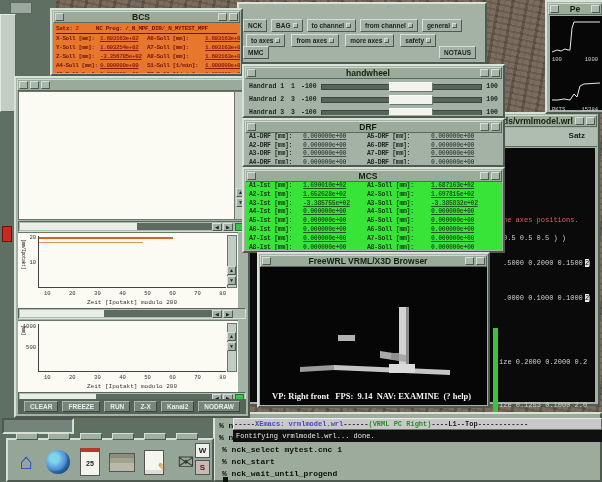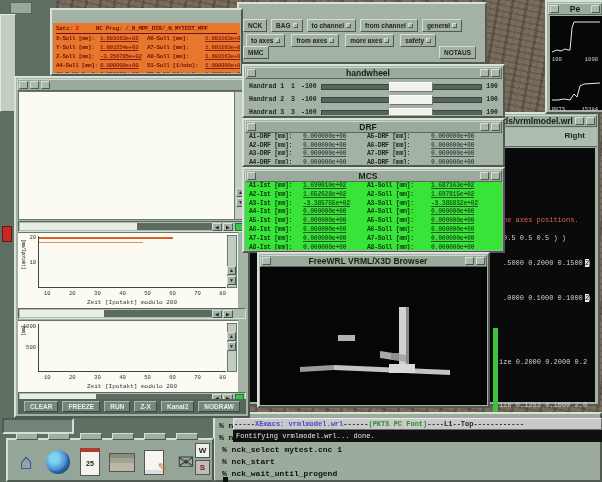--- a/index.html
+++ b/index.html
@@ -68,21 +68,21 @@
   <div style="position:absolute;left:2px;top:418px;width:72px;height:16px;background:#74847a;border:2px solid;border-color:#4e5a50 #d6dfd6 #d6dfd6 #4e5a50;box-sizing:border-box"></div>
 
   <div class="win" style="left:232px;top:112px;width:368px;height:294px">
     <div class="tb">
       <span class="tbb"></span>
       <span class="tbt" style="text-align:left;padding-left:256px">ds/vrmlmodel.wrl</span>
       <span class="tbb"></span>
       <span class="tbb"></span>
     </div>
     <div style="position:absolute;left:1px;right:1px;top:14px;height:18px;background:#aebdb0;border-bottom:1px solid #5a675c">
-      <span style="position:absolute;right:12px;top:3px;font:bold 8px 'Liberation Sans',sans-serif;color:#1c241c">Right</span>
+      <span style="position:absolute;right:12px;top:3px;font:bold 8px 'Liberation Sans',sans-serif;color:#1c241c">Satz</span>
     </div>
     <div style="position:absolute;left:3px;right:3px;top:34px;bottom:2px;background:#0a0a0a">
       <span class="edline" style="left:266px;top:68px;color:#e06060">ne axes positions.</span>
       <span class="edline" style="left:266px;top:86px">0.5 0.5 0.5 ) )</span>
       <span class="edline" style="left:266px;top:111px">.5000 0.2000 0.1500 )</span>
       <span class="edline" style="left:348px;top:111px;background:#e8e8e8;color:#111">2</span>
       <span class="edline" style="left:266px;top:146px">.0000 0.1000 0.1000 )</span>
       <span class="edline" style="left:348px;top:146px;background:#e8e8e8;color:#111">2</span>
       <span class="edline" style="left:262px;top:210px">ize 0.2000 0.2000 0.2</span>
       <span class="edline" style="left:262px;top:253px">ize 0.1253 0.1000 2.0</span>
@@ -117,21 +117,21 @@
     <span class="termline" style="left:7px;top:43px">% nck_start</span>
     <span class="termline" style="left:7px;top:55px">% nck_wait_until_progend</span>
     <div style="position:absolute;left:8px;top:63px;width:5px;height:9px;background:#0b120b"></div>
   </div>
 
   <div style="position:absolute;left:233px;top:418px;width:369px;height:24px">
     <div style="position:absolute;left:0;right:0;top:0;height:12px;background:#c9c9c9;border:1px solid;border-color:#ececec #6a6a6a #6a6a6a #ececec;box-sizing:border-box;overflow:hidden;display:flex;align-items:center">
       <span class="mlseg" style="color:#222">-----</span>
       <span class="mlseg" style="color:#4848c8">XEmacs: vrmlmodel.wrl</span>
       <span class="mlseg" style="color:#222">------</span>
-      <span class="mlseg" style="color:#2e8b2e">(PKTS PC Font)</span>
+      <span class="mlseg" style="color:#2e8b2e">(VRML PC Right)</span>
       <span class="mlseg" style="color:#222">----L1--Top------------</span>
     </div>
     <div style="position:absolute;left:0;right:0;top:12px;height:12px;background:#101010;overflow:hidden">
       <span style="position:absolute;left:3px;top:2px;font:7px 'Liberation Mono',monospace;color:#e4e4e4;white-space:pre">Fontifying vrmlmodel.wrl... done.</span>
     </div>
   </div>
 
   <div class="win" style="left:14px;top:76px;width:236px;height:342px">
     <div class="tb">
       <span class="tbb"></span>
@@ -267,20 +267,26 @@
             <span>safety</span>
             <span class="opt"></span>
           </button>
       </div>
       <button class="pb" style="position:absolute;left:3px;bottom:2px">MMC</button>
       <button class="pb" style="position:absolute;right:8px;bottom:2px">NOTAUS</button>
     </div>
   </div>
 
   <div class="win" style="left:50px;top:8px;width:193px;height:68px">
+    <div class="tb">
+      <span class="tbb"></span>
+      <span class="tbt">BCS</span>
+      <span class="tbb"></span>
+      <span class="tbb"></span>
+    </div>
     <div class="wc" style="background:#e8772e">
       <div style="display:flex;gap:3px;align-items:center;border-bottom:1px solid #701208;margin:1px 3px 0 3px;padding:1px 0;font:bold 6px 'Liberation Mono',monospace;letter-spacing:-0.3px;color:#701208;white-space:nowrap">
         <span>Satz:</span>
         <span style="color:#d01010">2</span>
         <span style="margin-left:14px">NC Prog:</span>
         <span>/_N_MPF_DIR/_N_MYTEST_MPF</span>
       </div>
       <div class="g4 bcsg">
           <span>X-Soll [mm]:</span>
           <span class="vl">1.693163e+02</span>
@@ -457,20 +463,21 @@
       <svg width="229" height="140" viewBox="0 0 229 140" style="position:absolute;left:0;top:0">
         <polygon points="74,98 190,103 190,108 74,103" fill="#c4c4c4"></polygon>
         <polygon points="40,100 74,98 74,103 40,105" fill="#9a9a9a"></polygon>
         <rect x="139" y="40" width="7" height="64" fill="#d2d2d2"></rect>
         <rect x="146" y="40" width="3" height="64" fill="#8a8a8a"></rect>
         <rect x="129" y="97" width="26" height="9" fill="#dadada"></rect>
         <rect x="78" y="68" width="17" height="6" fill="#b2b2b2"></rect>
         <polygon points="120,84 146,88 146,95 120,91" fill="#a8a8a8"></polygon>
         <rect x="131" y="86" width="8" height="7" fill="#8f8f8f"></rect>
       </svg>
+      <span style="position:absolute;left:12px;bottom:4px;font:bold 8.5px 'Liberation Serif',serif;color:#f2f2f2;white-space:pre">VP: Right front   FPS:  9.14  NAV: EXAMINE  (? help)</span>
     </div>
   </div>
 
   <div style="position:absolute;left:6px;top:438px;width:208px;height:44px;background:#95a597;border:2px solid;border-color:#d6dfd6 #4e5a50 #4e5a50 #d6dfd6;box-sizing:border-box">
     <div class="ptab" style="left:8px"></div>
     <div class="ptab" style="left:40px"></div>
     <div class="ptab" style="left:72px"></div>
     <div class="ptab" style="left:104px"></div>
     <div class="ptab" style="left:136px"></div>
     <div class="ptab" style="left:168px"></div>

